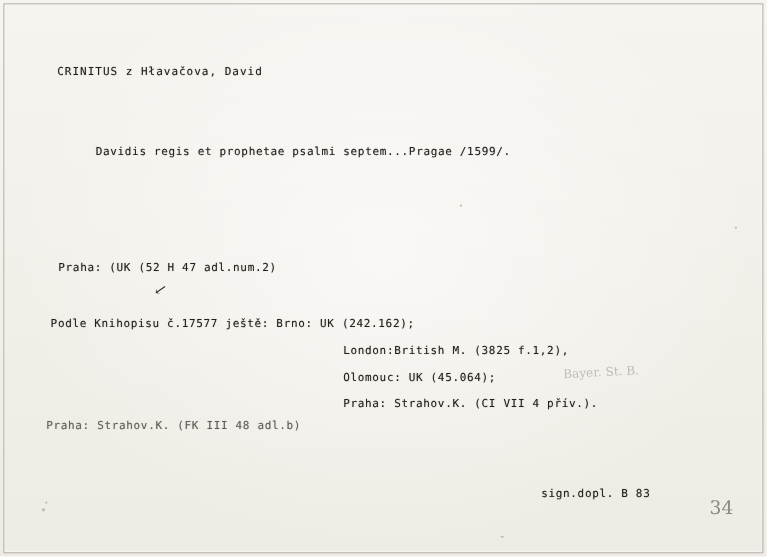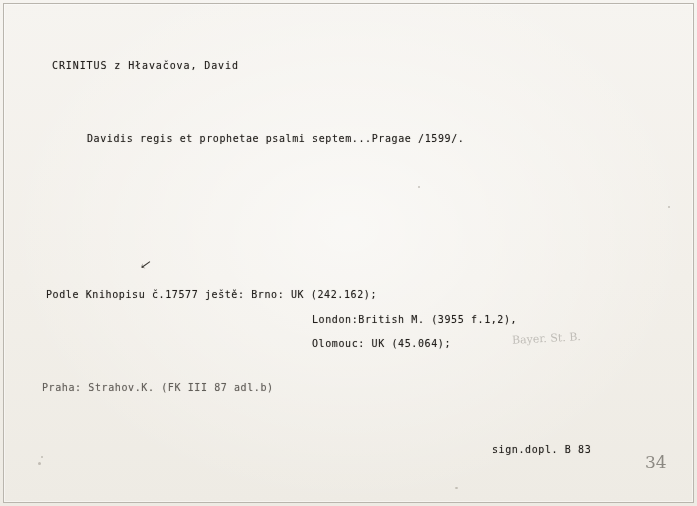--- a/index.html
+++ b/index.html
@@ -79,29 +79,31 @@
 <body>
 
 <div id="card">
   <div id="paper"></div>
   <div id="border-frame"></div>
 
   <div class="ln heading" style="left:52px; top:60px;">CRINITUS z Hłavačova, David</div>
 
   <div class="ln" style="left:50px; top:133px;padding-left:37px;">Davidis regis et prophetae psalmi septem...Pragae /1599/.</div>
 
+  <div class="ln" style="left:53px; top:238px;">Praha: (UK (52 H 47 adl.num.2)</div>
 
   <div class="caret" style="left:140px; top:256px;">↙</div>
 
   <div class="ln" style="left:46px; top:289px;text-align:right;">Podle Knihopisu č.17577 ještě: Brno: UK (242.162);</div>
 
-  <div class="ln" style="left:312px; top:314px;">London:British M. (3955 f.1,2),</div>
+  <div class="ln" style="left:312px; top:314px;">London:British M. (3825 f.1,2),</div>
   <div class="ln" style="left:312px; top:338px;">Olomouc: UK (45.064);</div>
+  <div class="ln" style="left:312px; top:362px;">Praha: Strahov.K. (CI VII 4 přív.).</div>
 
-  <div class="ln faint" style="left:42px; top:382px;">Praha: Strahov.K. (FK III 87 adl.b)</div>
+  <div class="ln faint" style="left:42px; top:382px;">Praha: Strahov.K. (FK III 48 adl.b)</div>
 
   <div class="ln" style="left:492px; top:444px;">sign.dopl. B 83</div>
 
   <div class="pencil" style="left:645px; top:452px; font-size:17px;">34</div>
 
   <div class="smudge" style="left:512px; top:332px;">Bayer. St. B.</div>
 
   <div class="speck" style="left:38px; top:462px; width:3px; height:3px;"></div>
   <div class="speck" style="left:41px; top:456px; width:2px; height:2px;"></div>
   <div class="speck" style="left:455px; top:487px; width:3px; height:2px;"></div>

